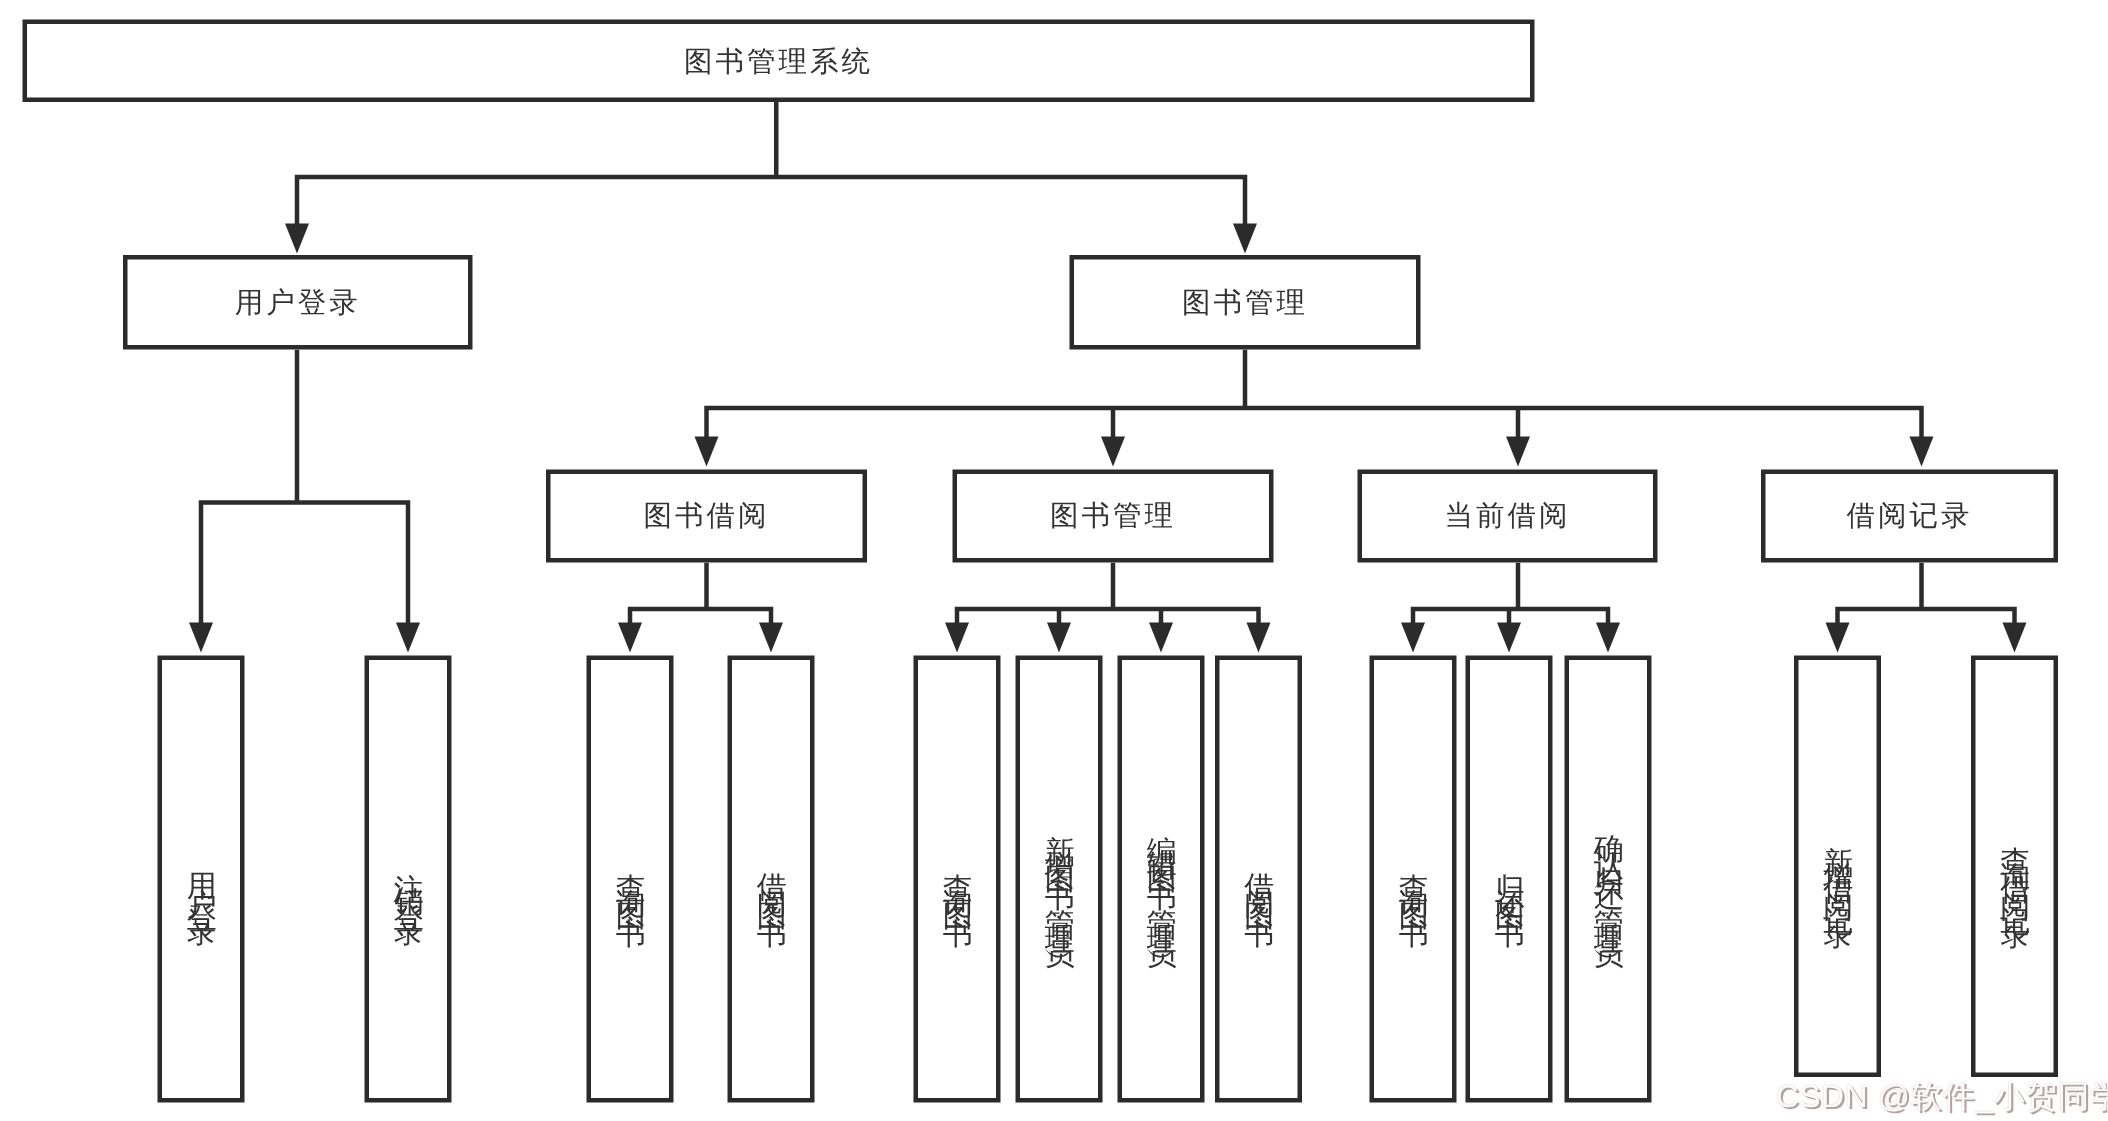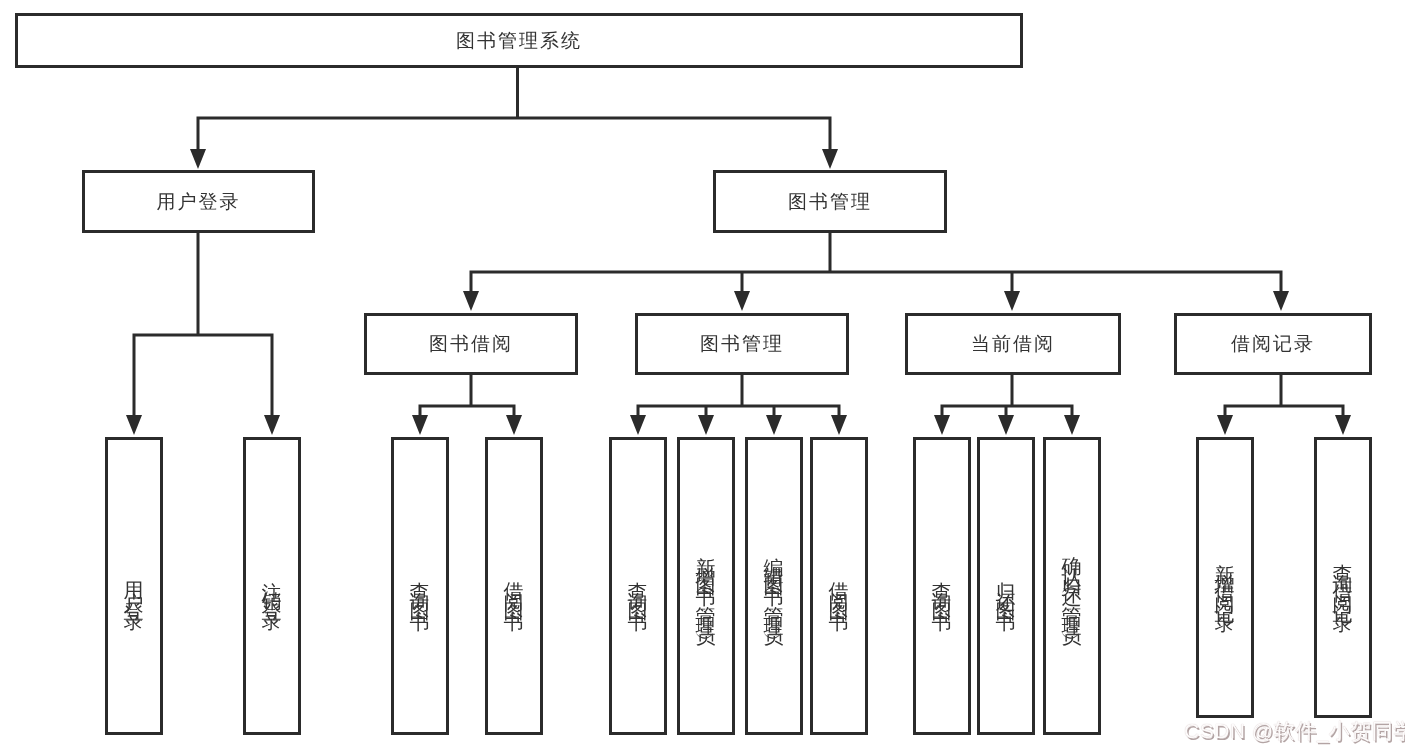--- a/index.html
+++ b/index.html
@@ -89,21 +89,21 @@
     </g>
   </svg>
 
   <div class="node hbox" style="left:15px; top:13px; width:1008px; height:55px;">图书管理系统</div>
 
   <div class="node hbox" style="left:82px; top:170px; width:233px; height:63px;">用户登录</div>
   <div class="node hbox" style="left:713px; top:170px; width:234px; height:63px;">图书管理</div>
 
   <div class="node hbox" style="left:364px; top:313px; width:214px; height:62px;">图书借阅</div>
   <div class="node hbox" style="left:635px; top:313px; width:214px; height:62px;">图书管理</div>
-  <div class="node hbox" style="left:905px; top:313px; width:216px; height:62px;">当前借阅</div>
+  <div class="node hbox" style="left:905px; top:313px; width:200px; height:62px;">当前借阅</div>
   <div class="node hbox" style="left:1174px; top:313px; width:198px; height:62px;">借阅记录</div>
 
   <div class="node vbox" style="left:105px; top:437px; width:58px; height:298px;">用户登录</div>
   <div class="node vbox" style="left:243px; top:437px; width:58px; height:298px;">注销登录</div>
 
   <div class="node vbox" style="left:391px; top:437px; width:58px; height:298px;">查询图书</div>
   <div class="node vbox" style="left:485px; top:437px; width:58px; height:298px;">借阅图书</div>
 
   <div class="node vbox" style="left:609px; top:437px; width:58px; height:298px;">查询图书</div>
   <div class="node vbox" style="left:677px; top:437px; width:58px; height:298px;">新增图书（管理员）</div>

